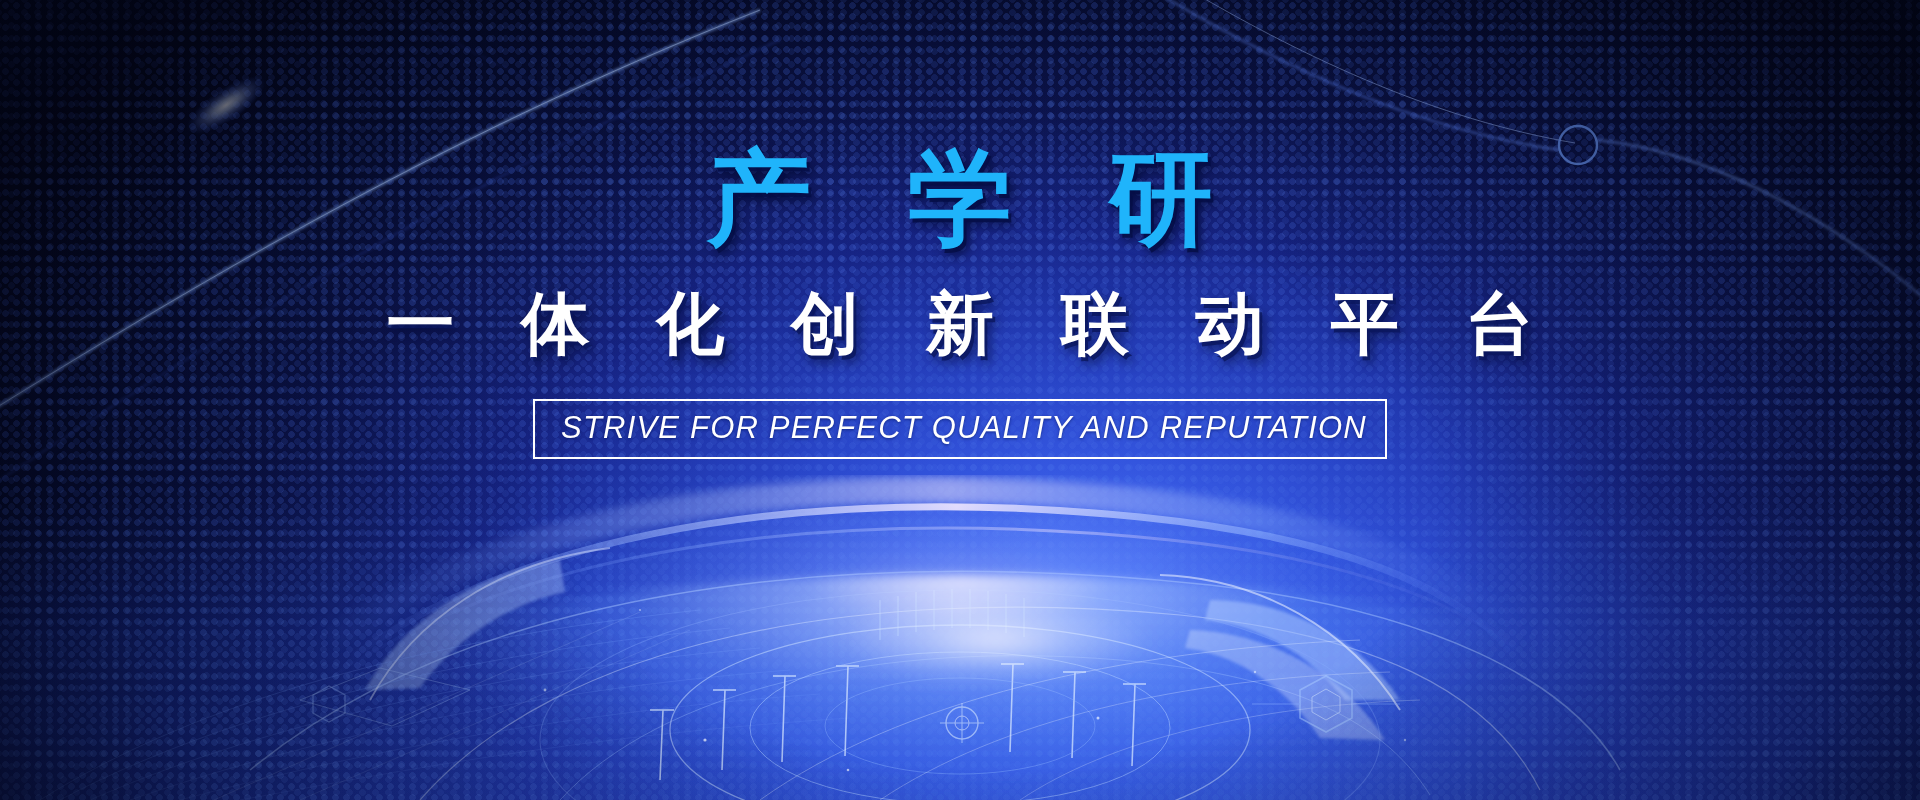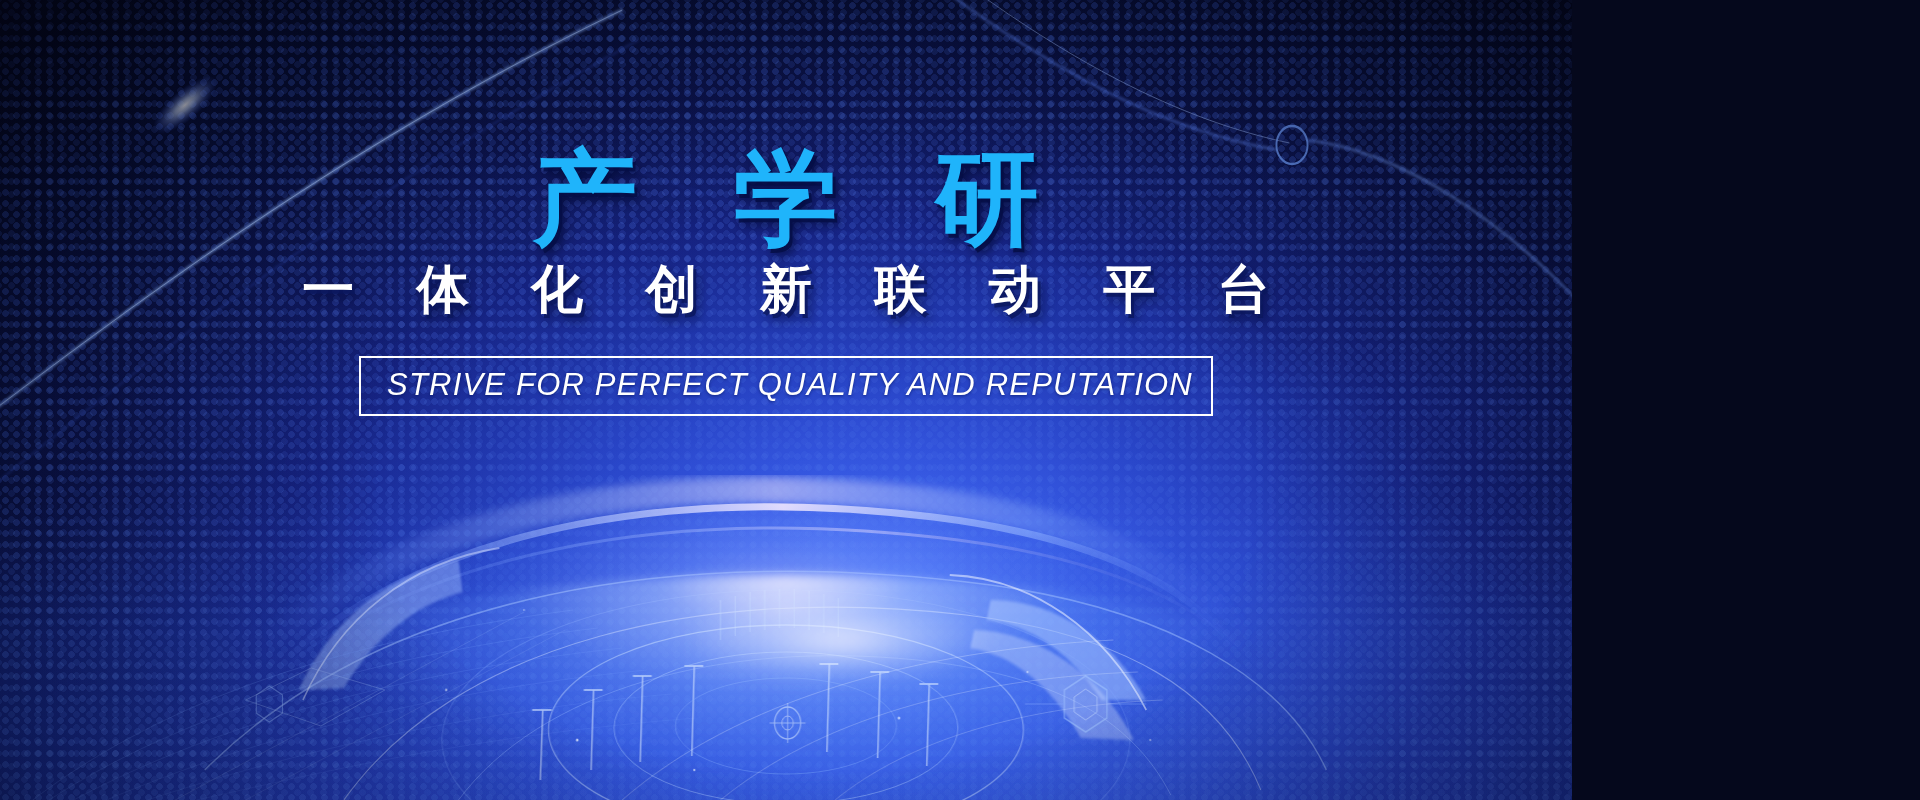--- a/index.html
+++ b/index.html
@@ -4,21 +4,21 @@
 <style>
   html, body {
     margin: 0;
     padding: 0;
     background: #05081c;
   }
   * { box-sizing: border-box; }
 
   .banner {
     position: relative;
-    width: 1572px;
+    width: 1920px;
     height: 800px;
     overflow: hidden;
     font-family: "Liberation Sans", "DejaVu Sans", sans-serif;
     
     background:
       radial-gradient(ellipse 1250px 760px at 56% 74%, #2a44d8 0%, #2239c2 14%, #1a2da0 30%, #131f78 48%, #0d1550 66%, #080e33 82%, #05081c 100%),
       linear-gradient(180deg, #06091f 0%, #0a1038 40%, #101a5e 100%);
   }
 
   
@@ -60,22 +60,22 @@
     font-weight: 700;
     letter-spacing: 34px;
     text-indent: 34px;
     line-height: 1.12;
     color: #1fb4fb;
     text-shadow:
       3px 4px 0 rgba(5,14,70,.85),
       5px 7px 12px rgba(2,8,48,.75);
   }
   .line2 {
-    margin-top: 4px;
-    font-size: 52px;
+    margin-top: 28px;
+    font-size: 68px;
     font-weight: 700;
     letter-spacing: 24px;
     text-indent: 24px;
     line-height: 1.15;
     color: #ffffff;
     text-shadow:
       3px 4px 0 rgba(10,22,92,.8),
       5px 7px 12px rgba(4,10,56,.7);
   }
   .subtitle-box {

